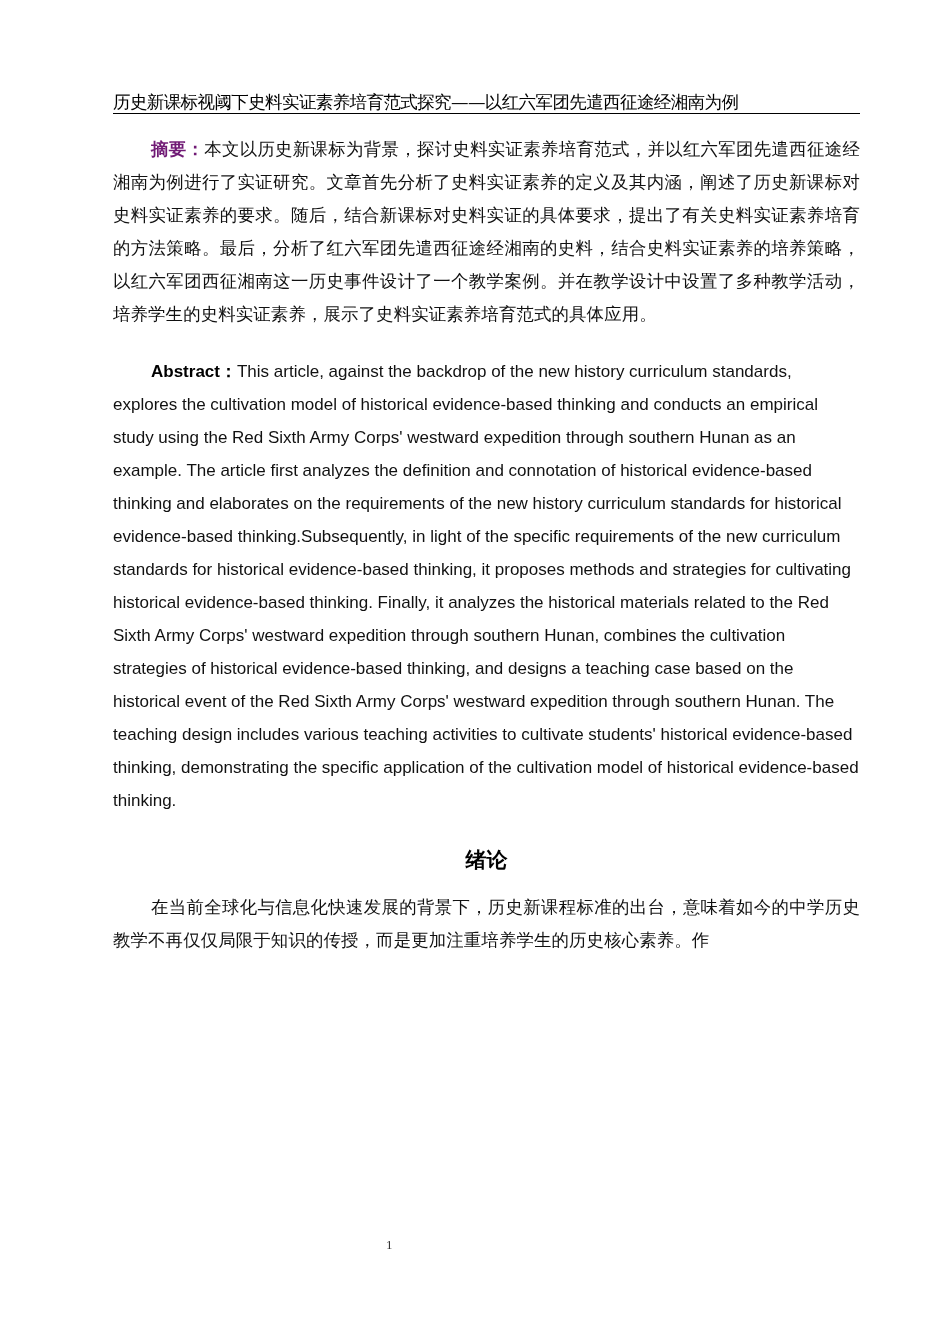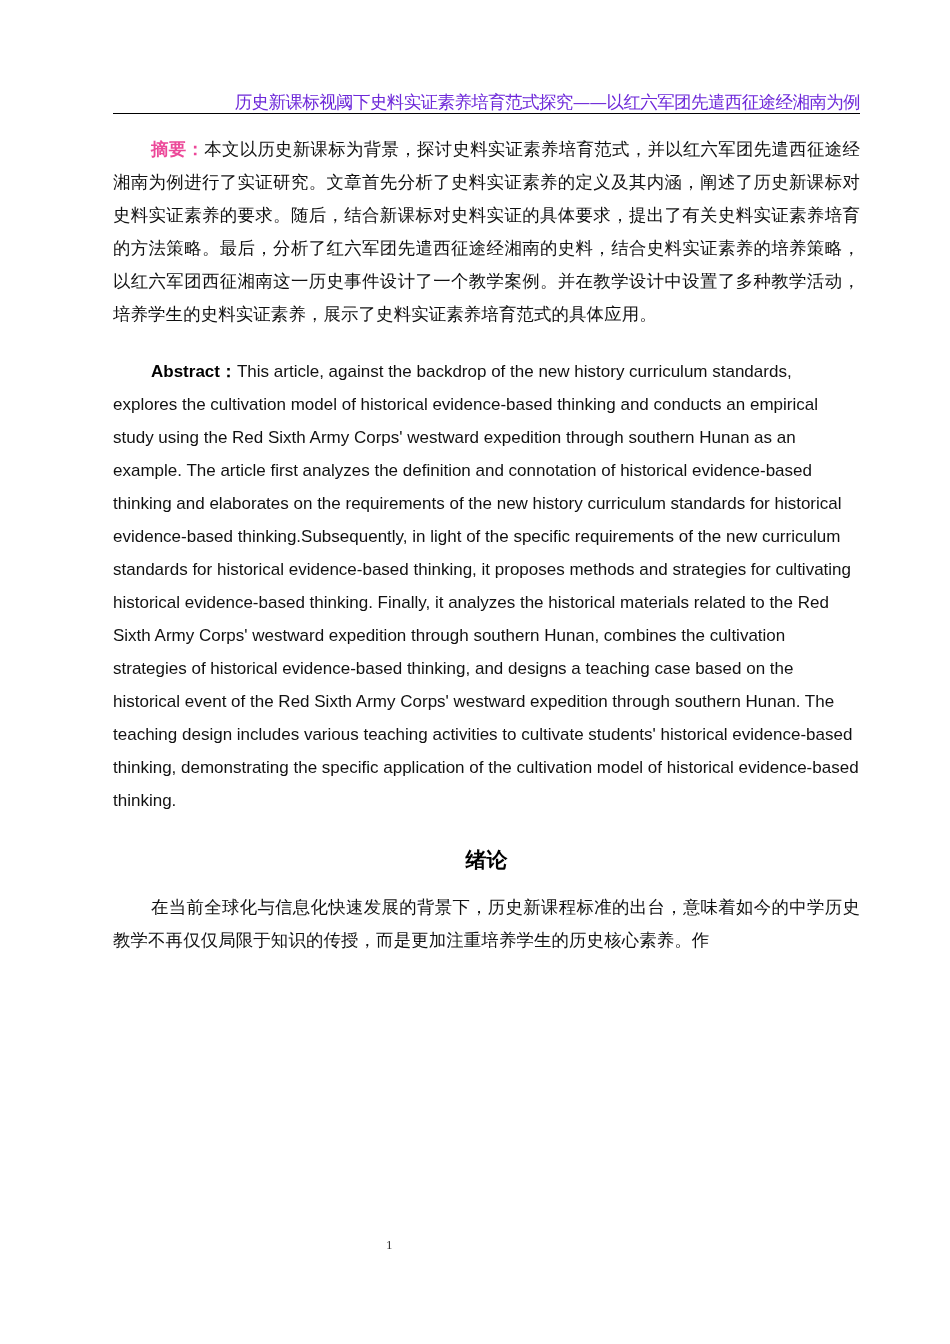--- a/index.html
+++ b/index.html
@@ -22,47 +22,47 @@
       height: 1344px;
       background: #ffffff;
     }
     .running-header {
       position: absolute;
       left: 113px;
       top: 92px;
       width: 747px;
       height: 21px;
       border-bottom: 1.3px solid #000;
-      text-align: right;
+      text-align: left;
       font-size: 17.5px;
       line-height: 20px;
       font-family: "DejaVu Serif", "Liberation Serif", serif;
       letter-spacing: -0.6px;
       white-space: nowrap;
-      color: #6d28d9;
+      color: #000000;
     }
     .content {
       position: absolute;
       left: 113px;
       top: 133px;
       width: 747px;
     }
     .zh-para {
       font-family: "DejaVu Sans", "Liberation Sans", sans-serif;
       font-size: 17.4px;
       line-height: 33px;
       text-indent: 38px;
       margin: 0;
       text-align: justify;
       letter-spacing: 0.15px;
       color: #111;
     }
     .zh-para .label {
       font-weight: bold;
-      color: #ec4899;
+      color: #701a75;
     }
     .kw-zh {
       margin-top: 21px;
     }
     .en-para {
       font-family: Liberation Sans, sans-serif;
       font-size: 17px;
       line-height: 33px;
       text-indent: 38px;
       margin: 0;

